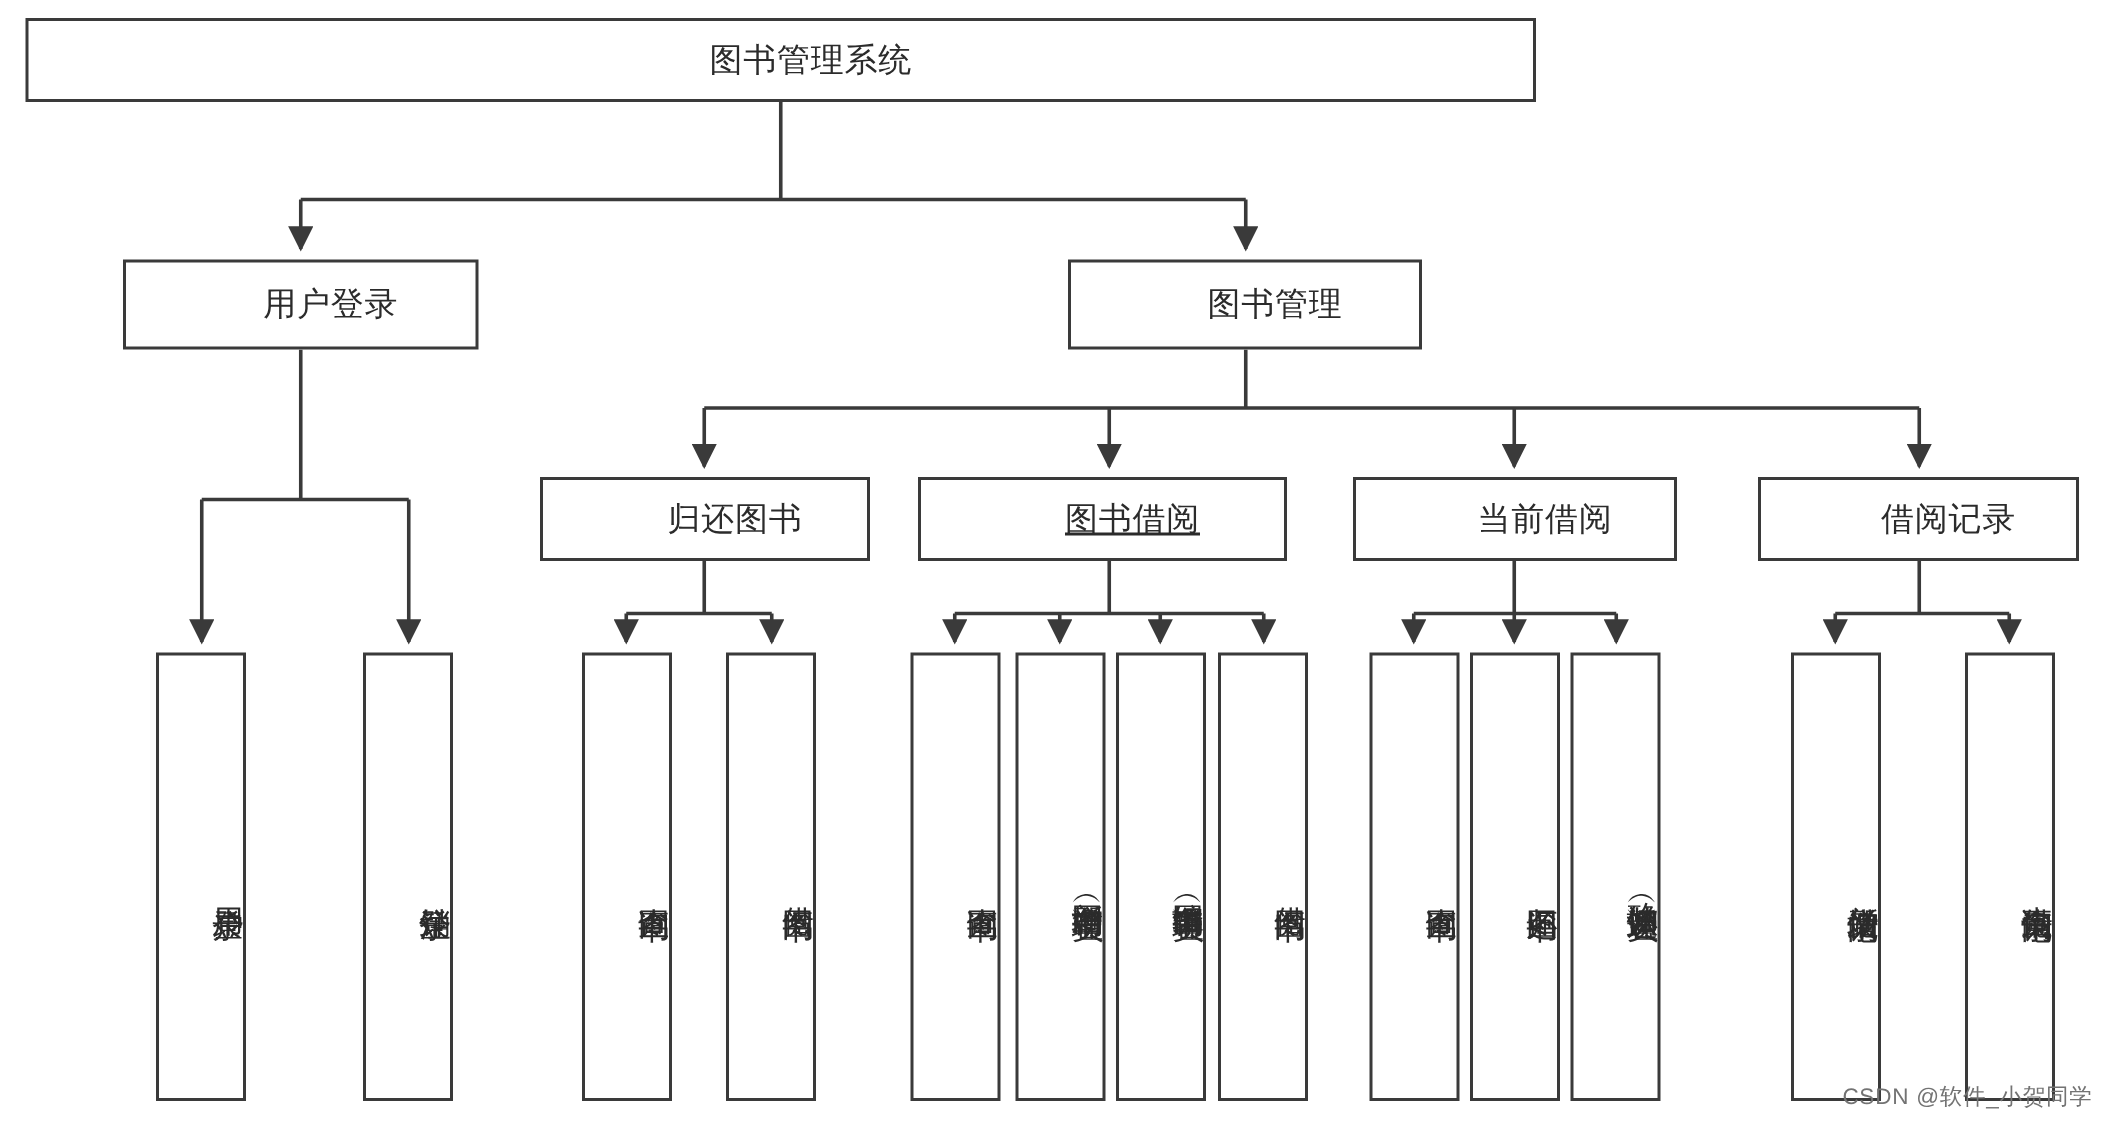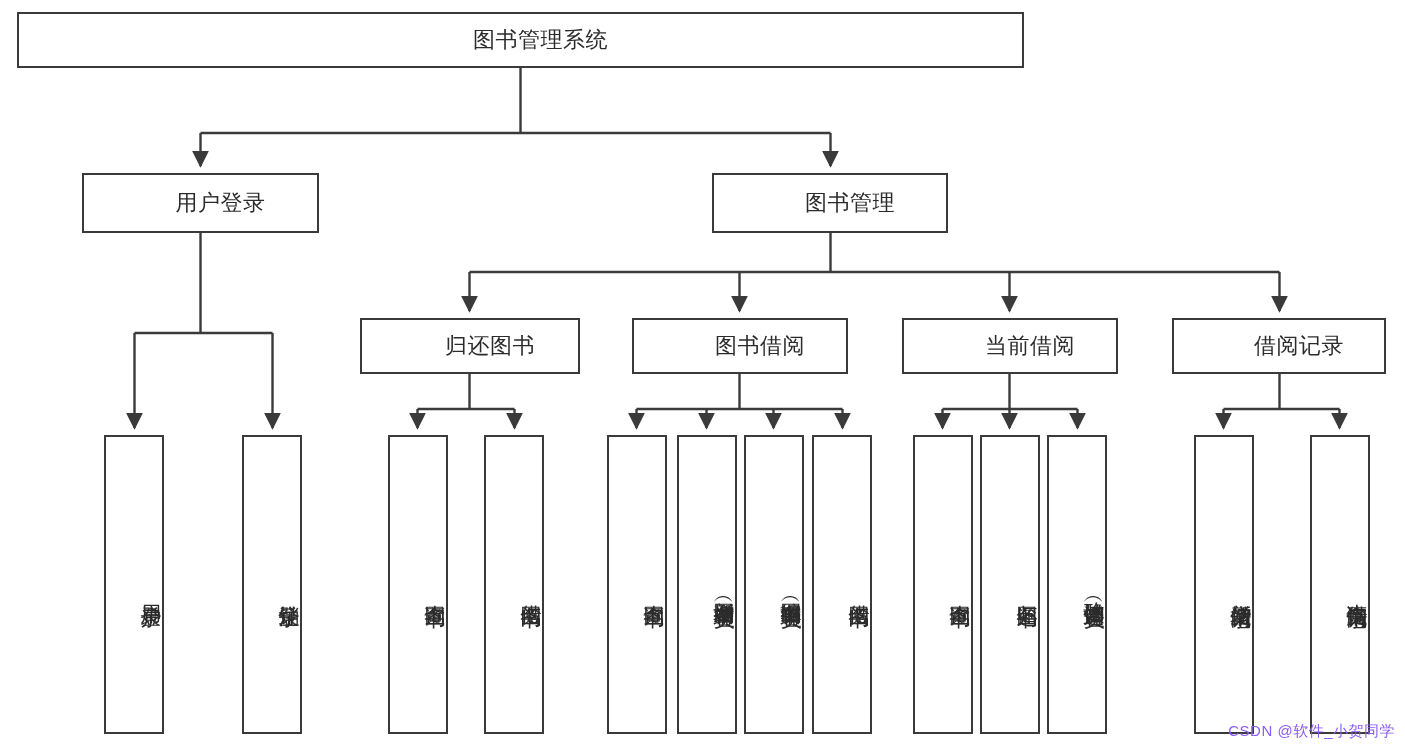--- a/index.html
+++ b/index.html
@@ -54,21 +54,21 @@
     writing-mode: vertical-rl;
     text-orientation: upright;
     display: block;
     white-space: normal;
   }
   .watermark {
     position: absolute;
     right: 10px;
     bottom: 6px;
     font-size: 15px;
-    color: #8b5cf6;
+    color: #737373;
     white-space: nowrap;
     letter-spacing: 0.5px;
   }
 </style>
 </head>
 <body>
 
 <div id="canvas">
 
   <svg id="wires" viewBox="0 0 1405 747" xmlns="http://www.w3.org/2000/svg">
@@ -131,21 +131,21 @@
   <div class="node horiz" style="left: 82px; top: 173px; width: 237px; height: 60px;">
     <span>用户登录</span>
   </div>
   <div class="node horiz" style="left: 712px; top: 173px; width: 236px; height: 60px; text-align: right;">
     <span>图书管理</span>
   </div>
 
   <div class="node horiz" style="left: 360px; top: 318px; width: 220px; height: 56px;">
     <span>归还图书</span>
   </div>
-  <div class="node horiz" style="left: 632px; top: 318px; width: 216px; height: 56px;">
+  <div class="node horiz" style="left: 612px; top: 318px; width: 246px; height: 56px; text-decoration: underline;">
     <span>图书借阅</span>
   </div>
   <div class="node horiz" style="left: 1172px; top: 318px; width: 214px; height: 56px;">
     <span>借阅记录</span>
   </div>
   <div class="node horiz" style="left: 902px; top: 318px; width: 216px; height: 56px;">
     <span>当前借阅</span>
   </div>
 
   <div class="node vert" style="left: 104px; top: 435px; width: 60px; height: 299px;">

